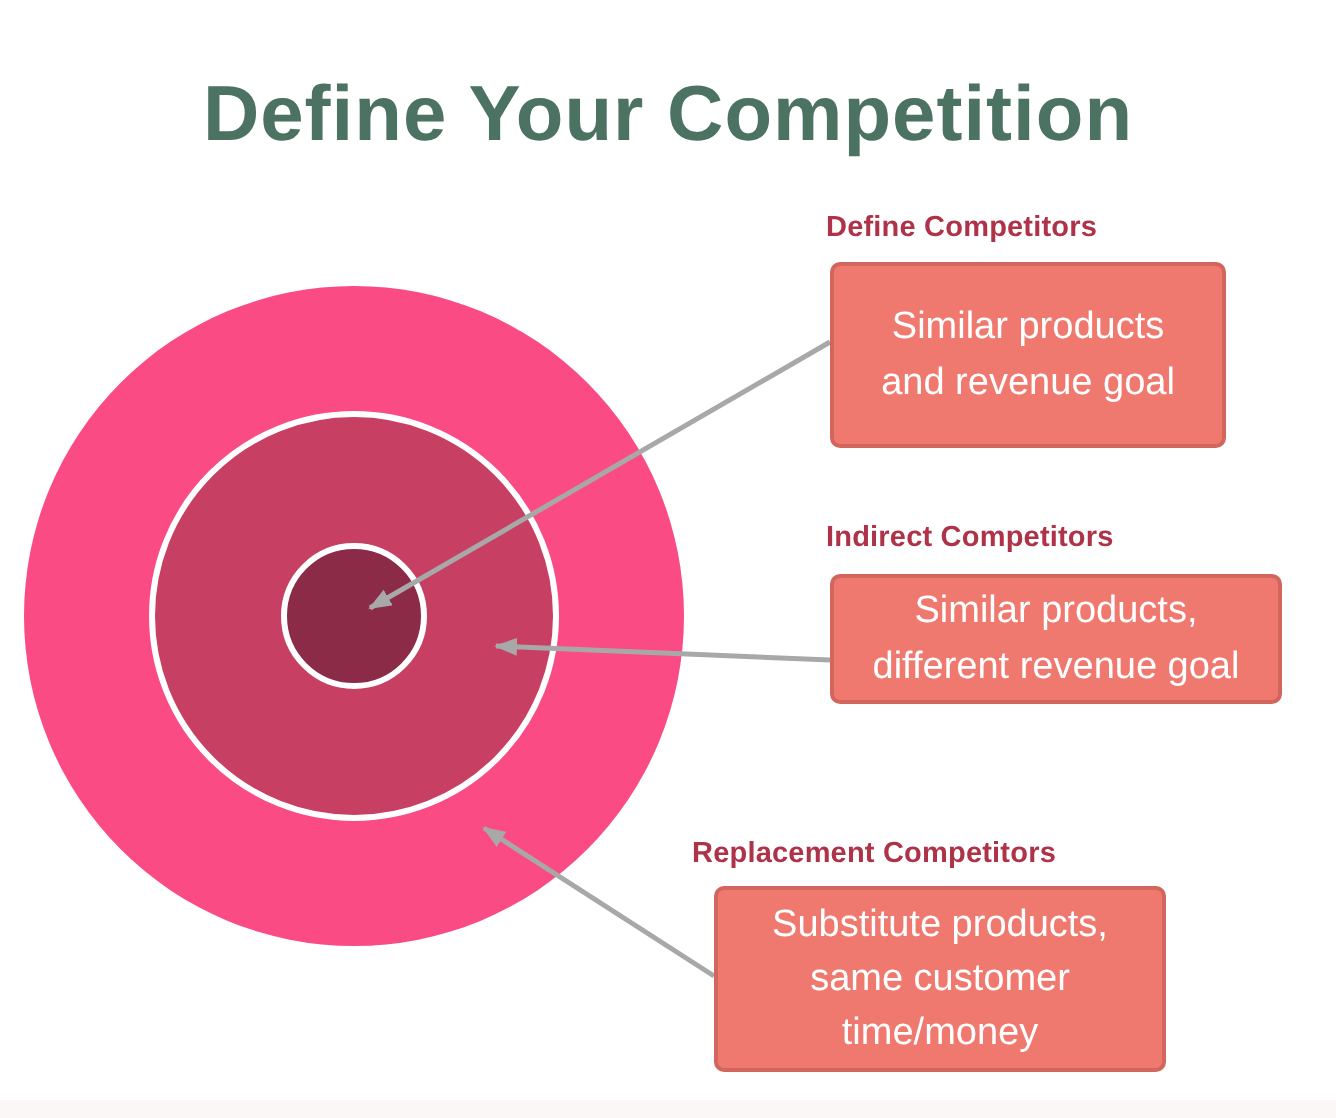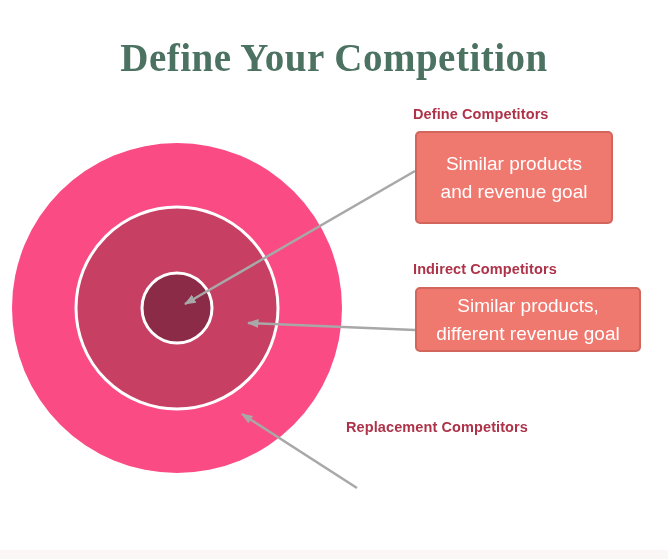--- a/index.html
+++ b/index.html
@@ -20,21 +20,20 @@
     top: 38px;
     left: 0;
     width: 668px;
     margin: 0;
     text-align: center;
     font-size: 39px;
     font-weight: 700;
     letter-spacing: 0.5px;
     color: var(--title-green);
     line-height: 1.0;
-    font-family: Liberation Serif, serif;
   }
   svg.diagram {
     position: absolute;
     top: 0;
     left: 0;
   }
   .ring-outer  { fill: var(--ring-outer); }
   .ring-middle { fill: var(--ring-middle); stroke: var(--ring-stroke); stroke-width: 3; }
   .ring-inner  { fill: var(--ring-inner);  stroke: var(--ring-stroke); stroke-width: 3; }
   .arrow-line  { stroke: var(--arrow-gray); stroke-width: 2.5; fill: none; }
@@ -105,16 +104,19 @@
 
   <div class="callout-heading" id="heading-direct">Define Competitors</div>
   <div class="callout-box" id="box-direct">Similar products
 and revenue goal</div>
 
   <div class="callout-heading" id="heading-indirect">Indirect Competitors</div>
   <div class="callout-box" id="box-indirect">Similar products,
 different revenue goal</div>
 
   <div class="callout-heading" id="heading-replacement">Replacement Competitors</div>
+  <div class="callout-box" id="box-replacement">Substitute products,
+same customer
+time/money</div>
 
   <div class="footer-strip"></div>
 
 </div>
 
 </body></html>

